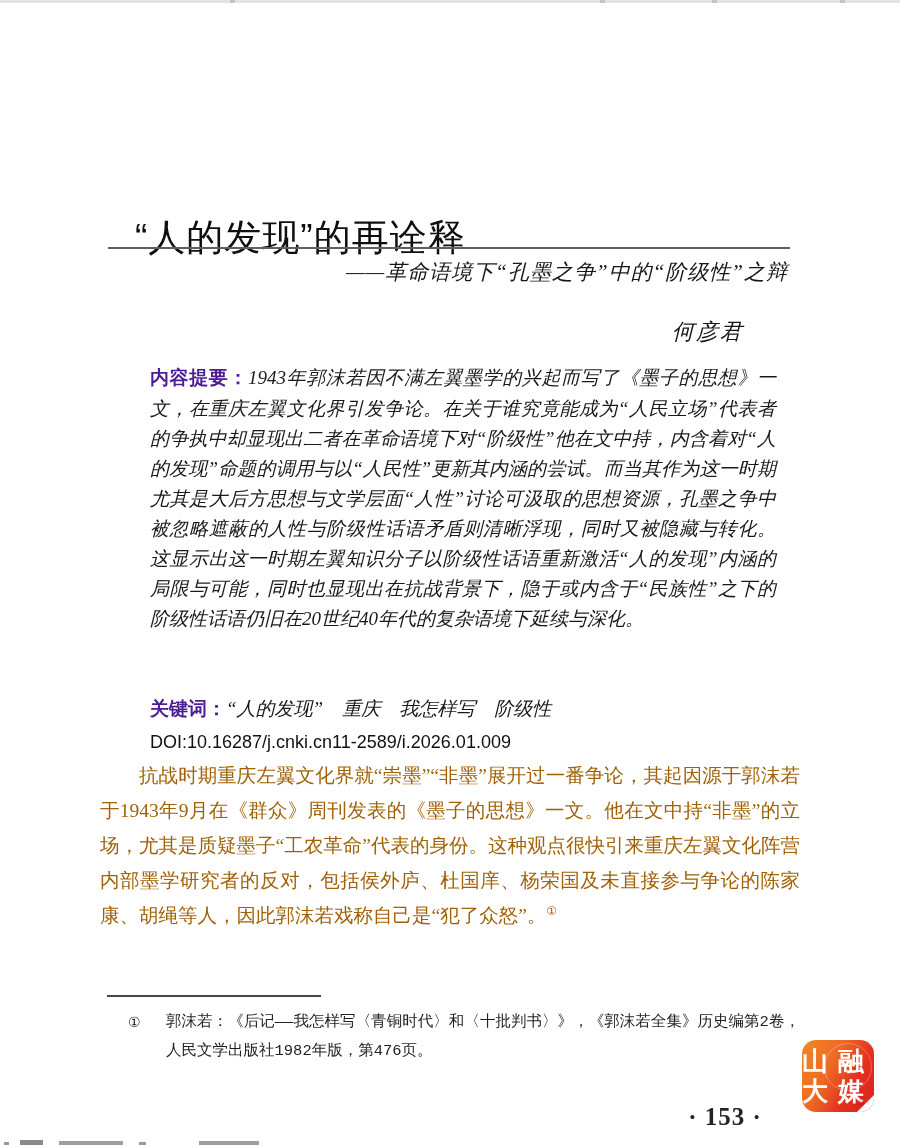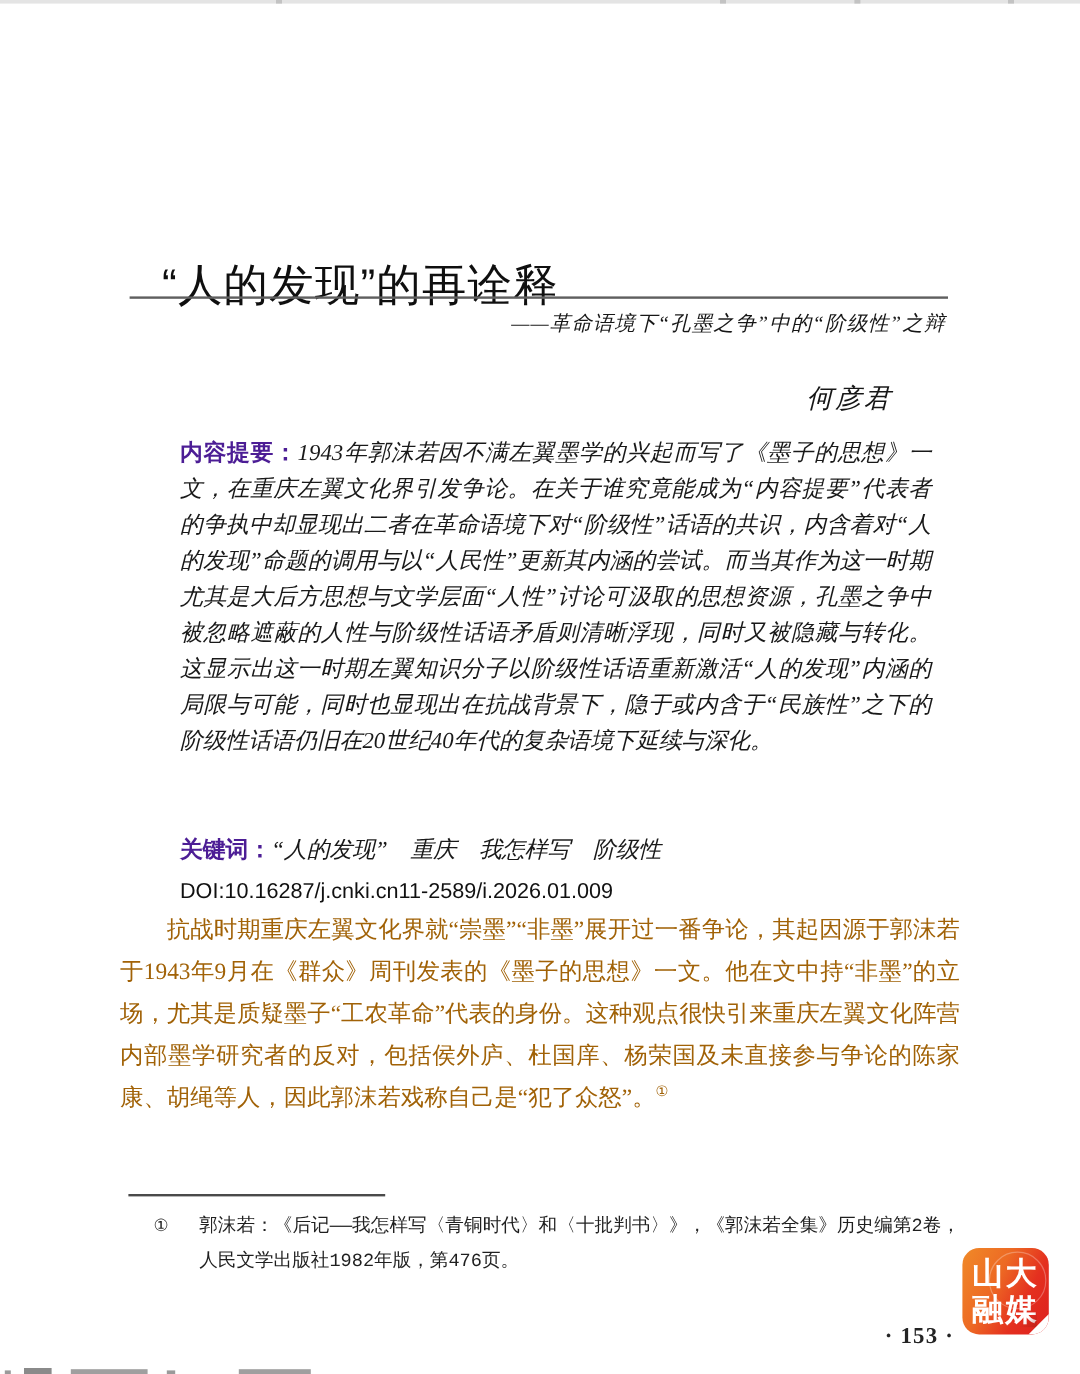--- a/index.html
+++ b/index.html
@@ -22,21 +22,21 @@
     font-family:"Liberation Sans","DejaVu Sans",sans-serif;
     font-weight:normal;font-size:37px;letter-spacing:1px;color:#0f0f0f;
     white-space:nowrap;
   }
   .title-rule{
     position:absolute;left:108px;top:247px;width:682px;height:2px;background:#5f5f5f;
   }
   .article-subtitle{
     position:absolute;left:108px;top:258px;width:680px;
     text-align:right;
-    font-style:italic;font-size:17px;color:#161616;letter-spacing:1px;
+    font-style:italic;font-size:21px;color:#161616;letter-spacing:1px;
     white-space:nowrap;
   }
   .article-author{
     position:absolute;left:108px;top:301px;width:636px;
     text-align:right;
     font-style:italic;font-size:22px;color:#161616;letter-spacing:2px;margin-top:16px;
   }
 
   .abstract-block{
     position:absolute;left:150px;top:363px;width:626px;
@@ -73,28 +73,28 @@
   .footnote{
     position:absolute;left:128px;top:1008px;width:672px;
     display:flex;align-items:flex-start;
     font-size:15.5px;line-height:29px;text-align:justify;color:#1f1f1f;
   }
   .footnote .fn-marker{flex:0 0 38px;font-size:14px;}
   .footnote .fn-text{flex:1;font-family:Liberation Mono, monospace;}
 
   .page-number{
     position:absolute;left:655px;top:1103px;width:140px;
-    text-align:right;font-size:19px;font-weight:bold;letter-spacing:1px;color:#242424;
+    text-align:center;font-size:25px;font-weight:bold;letter-spacing:1px;color:#242424;
   }
 
   .sdu-logo{
     position:absolute;left:802px;top:1040px;width:72px;height:72px;
     border-radius:14px;
     background:linear-gradient(118deg,#f08a28 0%,#ed6a24 38%,#e4301f 68%,#dd1f1e 100%);
-    display:flex;flex-direction:column;align-items:center;justify-content:center;
+    display:flex;align-items:center;justify-content:center;
     font-family:"Liberation Sans","DejaVu Sans",sans-serif;
     font-weight:bold;color:#ffffff;overflow:hidden;
   }
   .sdu-logo .logo-row{font-size:26px;line-height:30px;letter-spacing:2px;position:relative;z-index:2;}
   .sdu-logo .logo-watermark{
     position:absolute;right:2px;top:3px;width:46px;height:46px;border-radius:50%;
     border:1.5px solid rgba(255,255,255,0.28);z-index:1;
   }
   .sdu-logo .logo-fold{
     position:absolute;right:0;bottom:0;width:0;height:0;z-index:3;
@@ -119,21 +119,21 @@
 
 <h1 class="article-title">“人的发现”的再诠释</h1>
 
 <div class="title-rule"></div>
 
 <div class="article-subtitle">——革命语境下“孔墨之争”中的“阶级性”之辩</div>
 
 <div class="article-author">何彦君</div>
 
 <div class="abstract-block">
-  <span class="inline-label">内容提要：</span><span>1943年郭沫若因不满左翼墨学的兴起而写了《墨子的思想》一文，在重庆左翼文化界引发争论。在关于谁究竟能成为“内容提要”代表者的争执中却显现出二者在革命语境下对“阶级性”话语的共识，内含着对“人的发现”命题的调用与以“人民性”更新其内涵的尝试。而当其作为这一时期尤其是大后方思想与文学层面“人性”讨论可汲取的思想资源，孔墨之争中被忽略遮蔽的人性与阶级性话语矛盾则清晰浮现，同时又被隐藏与转化。这显示出这一时期左翼知识分子以阶级性话语重新激活“人的发现”内涵的局限与可能，同时也显现出在抗战背景下，隐于或内含于“民族性”之下的阶级性话语仍旧在20世纪40年代的复杂语境下延续与深化。</span>
+  <span class="inline-label">内容提要：</span><span>1943年郭沫若因不满左翼墨学的兴起而写了《墨子的思想》一文，在重庆左翼文化界引发争论。在关于谁究竟能成为“人民立场”代表者的争执中却显现出二者在革命语境下对“阶级性”他在文中持，内含着对“人的发现”命题的调用与以“人民性”更新其内涵的尝试。而当其作为这一时期尤其是大后方思想与文学层面“人性”讨论可汲取的思想资源，孔墨之争中被忽略遮蔽的人性与阶级性话语矛盾则清晰浮现，同时又被隐藏与转化。这显示出这一时期左翼知识分子以阶级性话语重新激活“人的发现”内涵的局限与可能，同时也显现出在抗战背景下，隐于或内含于“民族性”之下的阶级性话语仍旧在20世纪40年代的复杂语境下延续与深化。</span>
 </div>
 
 <div class="keywords-line">
   <span class="inline-label">关键词：</span><span>“人的发现”　重庆　我怎样写　阶级性</span>
 </div>
 
 <div class="doi-line">DOI:10.16287/j.cnki.cn11-2589/i.2026.01.009</div>
 
 <div class="body-text">
   <p><span>抗战时期重庆左翼文化界就“崇墨”“非墨”展开过一番争论，其起因源于郭沫若于1943年9月在《群众》周刊发表的《墨子的思想》一文。他在文中持“非墨”的立场，尤其是质疑墨子“工农革命”代表的身份。这种观点很快引来重庆左翼文化阵营内部墨学研究者的反对，包括侯外庐、杜国庠、杨荣国及未直接参与争论的陈家康、胡绳等人，因此郭沫若戏称自己是“犯了众怒”。</span><sup>①</sup></p>

